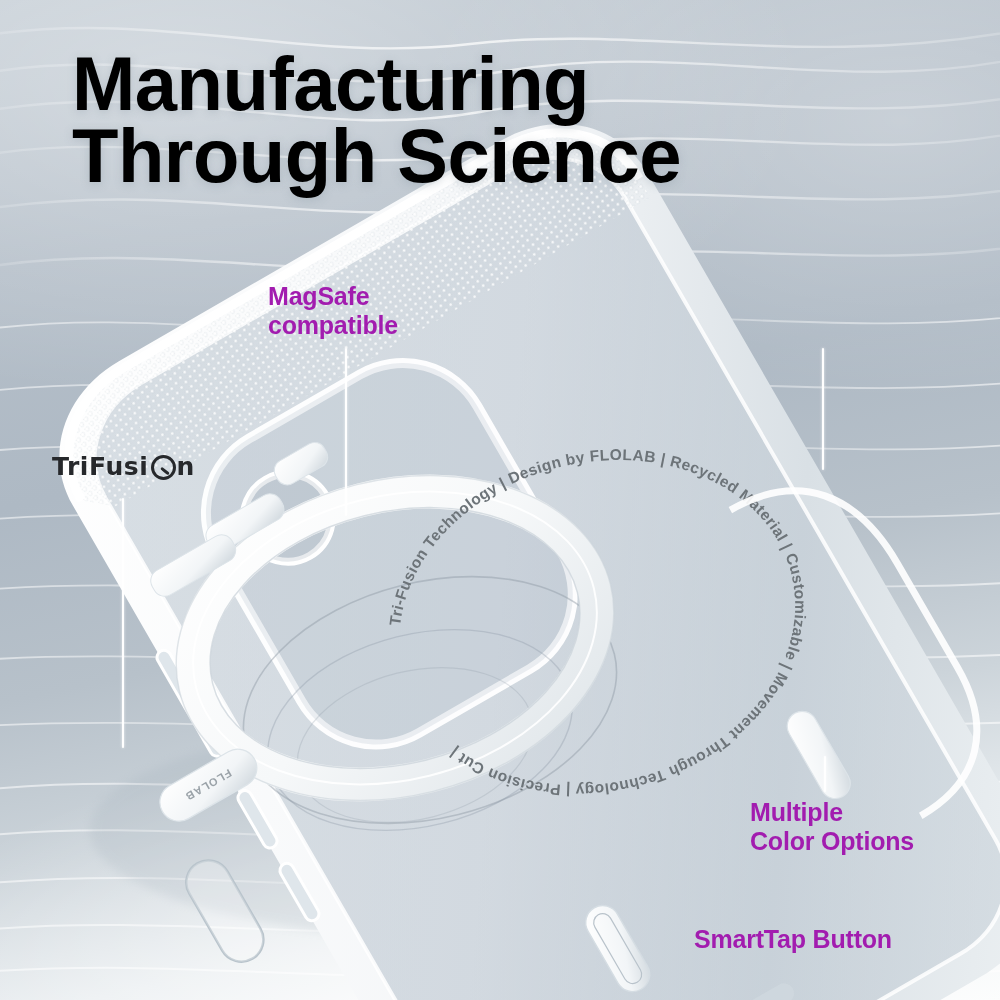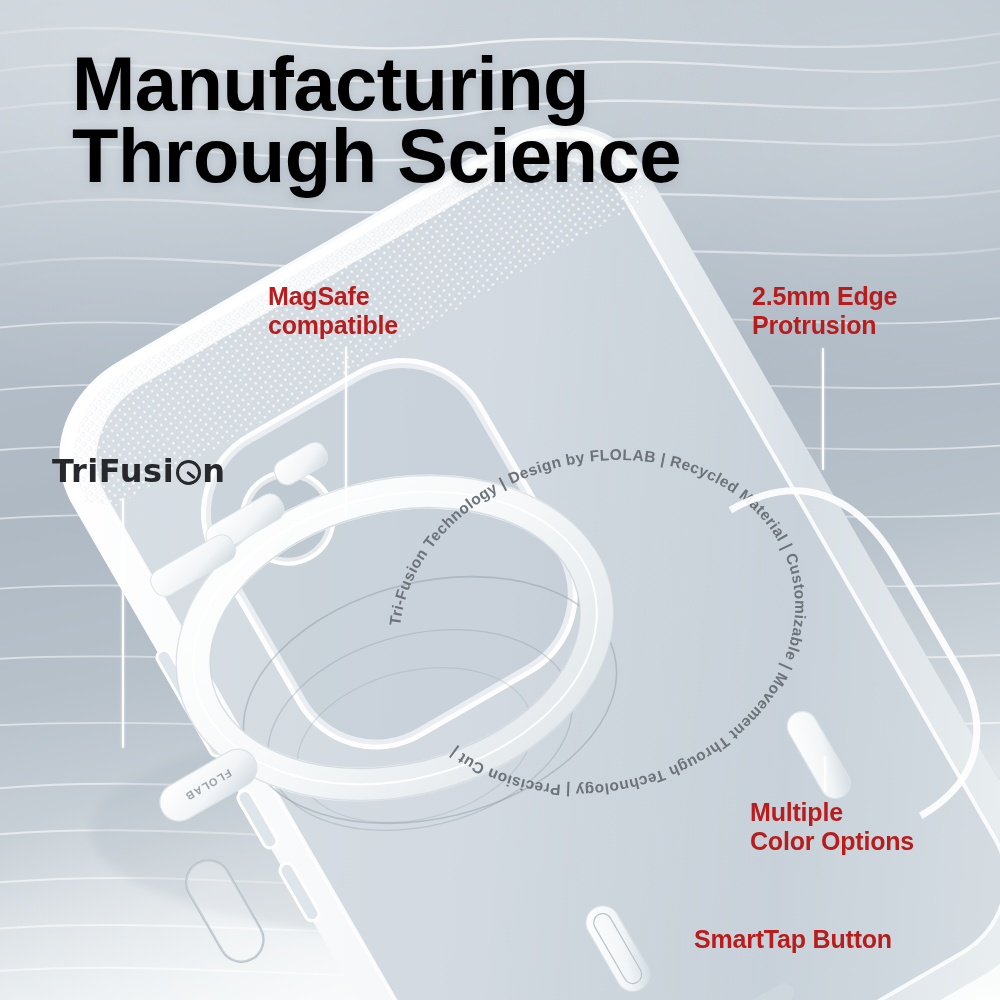--- a/index.html
+++ b/index.html
@@ -42,36 +42,36 @@
     font-size:76px;
     line-height:.95;
     letter-spacing:-.5px;
     text-shadow:0 2px 10px rgba(120,135,150,.30);
     white-space:pre-line;
   }
 
   
   .label{
     position:absolute;
-    color:#b91c1c;
+    color:#a21caf;
     font-weight:700;
     font-size:25px;
     line-height:1.16;
     letter-spacing:-.2px;
     white-space:pre-line;
   }
   .lbl-magsafe{left:268px;top:282px;}
   .lbl-edge{left:752px;top:282px;}
   .lbl-colors{left:750px;top:798px;}
   .lbl-smarttap{left:694px;top:925px;}
 
   
   .trifusion{
     position:absolute;left:52px;top:452px;
-    font-size:32px;font-weight:600;color:#26282b;
+    font-size:25px;font-weight:600;color:#26282b;
     letter-spacing:.6px;
     display:flex;align-items:center;gap:1px;
   }
   .tf-txt{font-family:"DejaVu Sans", sans-serif;font-weight:600;}
   .tf-ring{
     position:relative;display:inline-block;
     width:19px;height:19px;border-radius:50%;
     border:3px solid #26282b;margin:0 0 -2px 1px;
   }
   .tf-ring::after{
@@ -317,22 +317,20 @@
 Through Science</div>
 
   <div class="leader ld-magsafe"></div>
   <div class="leader ld-edge"></div>
   <div class="leader ld-trifusion"></div>
   <div class="leader ld-colors"></div>
   <div class="leader h ld-smarttap"></div>
 
   <div class="label lbl-magsafe">MagSafe
 compatible</div>
-  <div class="label lbl-edge">2.5mm Edge
-Protrusion</div>
   <div class="label lbl-colors">Multiple
 Color Options</div>
   <div class="label lbl-smarttap">SmartTap Button</div>
 
   <div class="trifusion">
     <span class="tf-txt">TriFusi</span>
     <span class="tf-ring"></span>
     <span class="tf-txt">n</span>
   </div>
 

